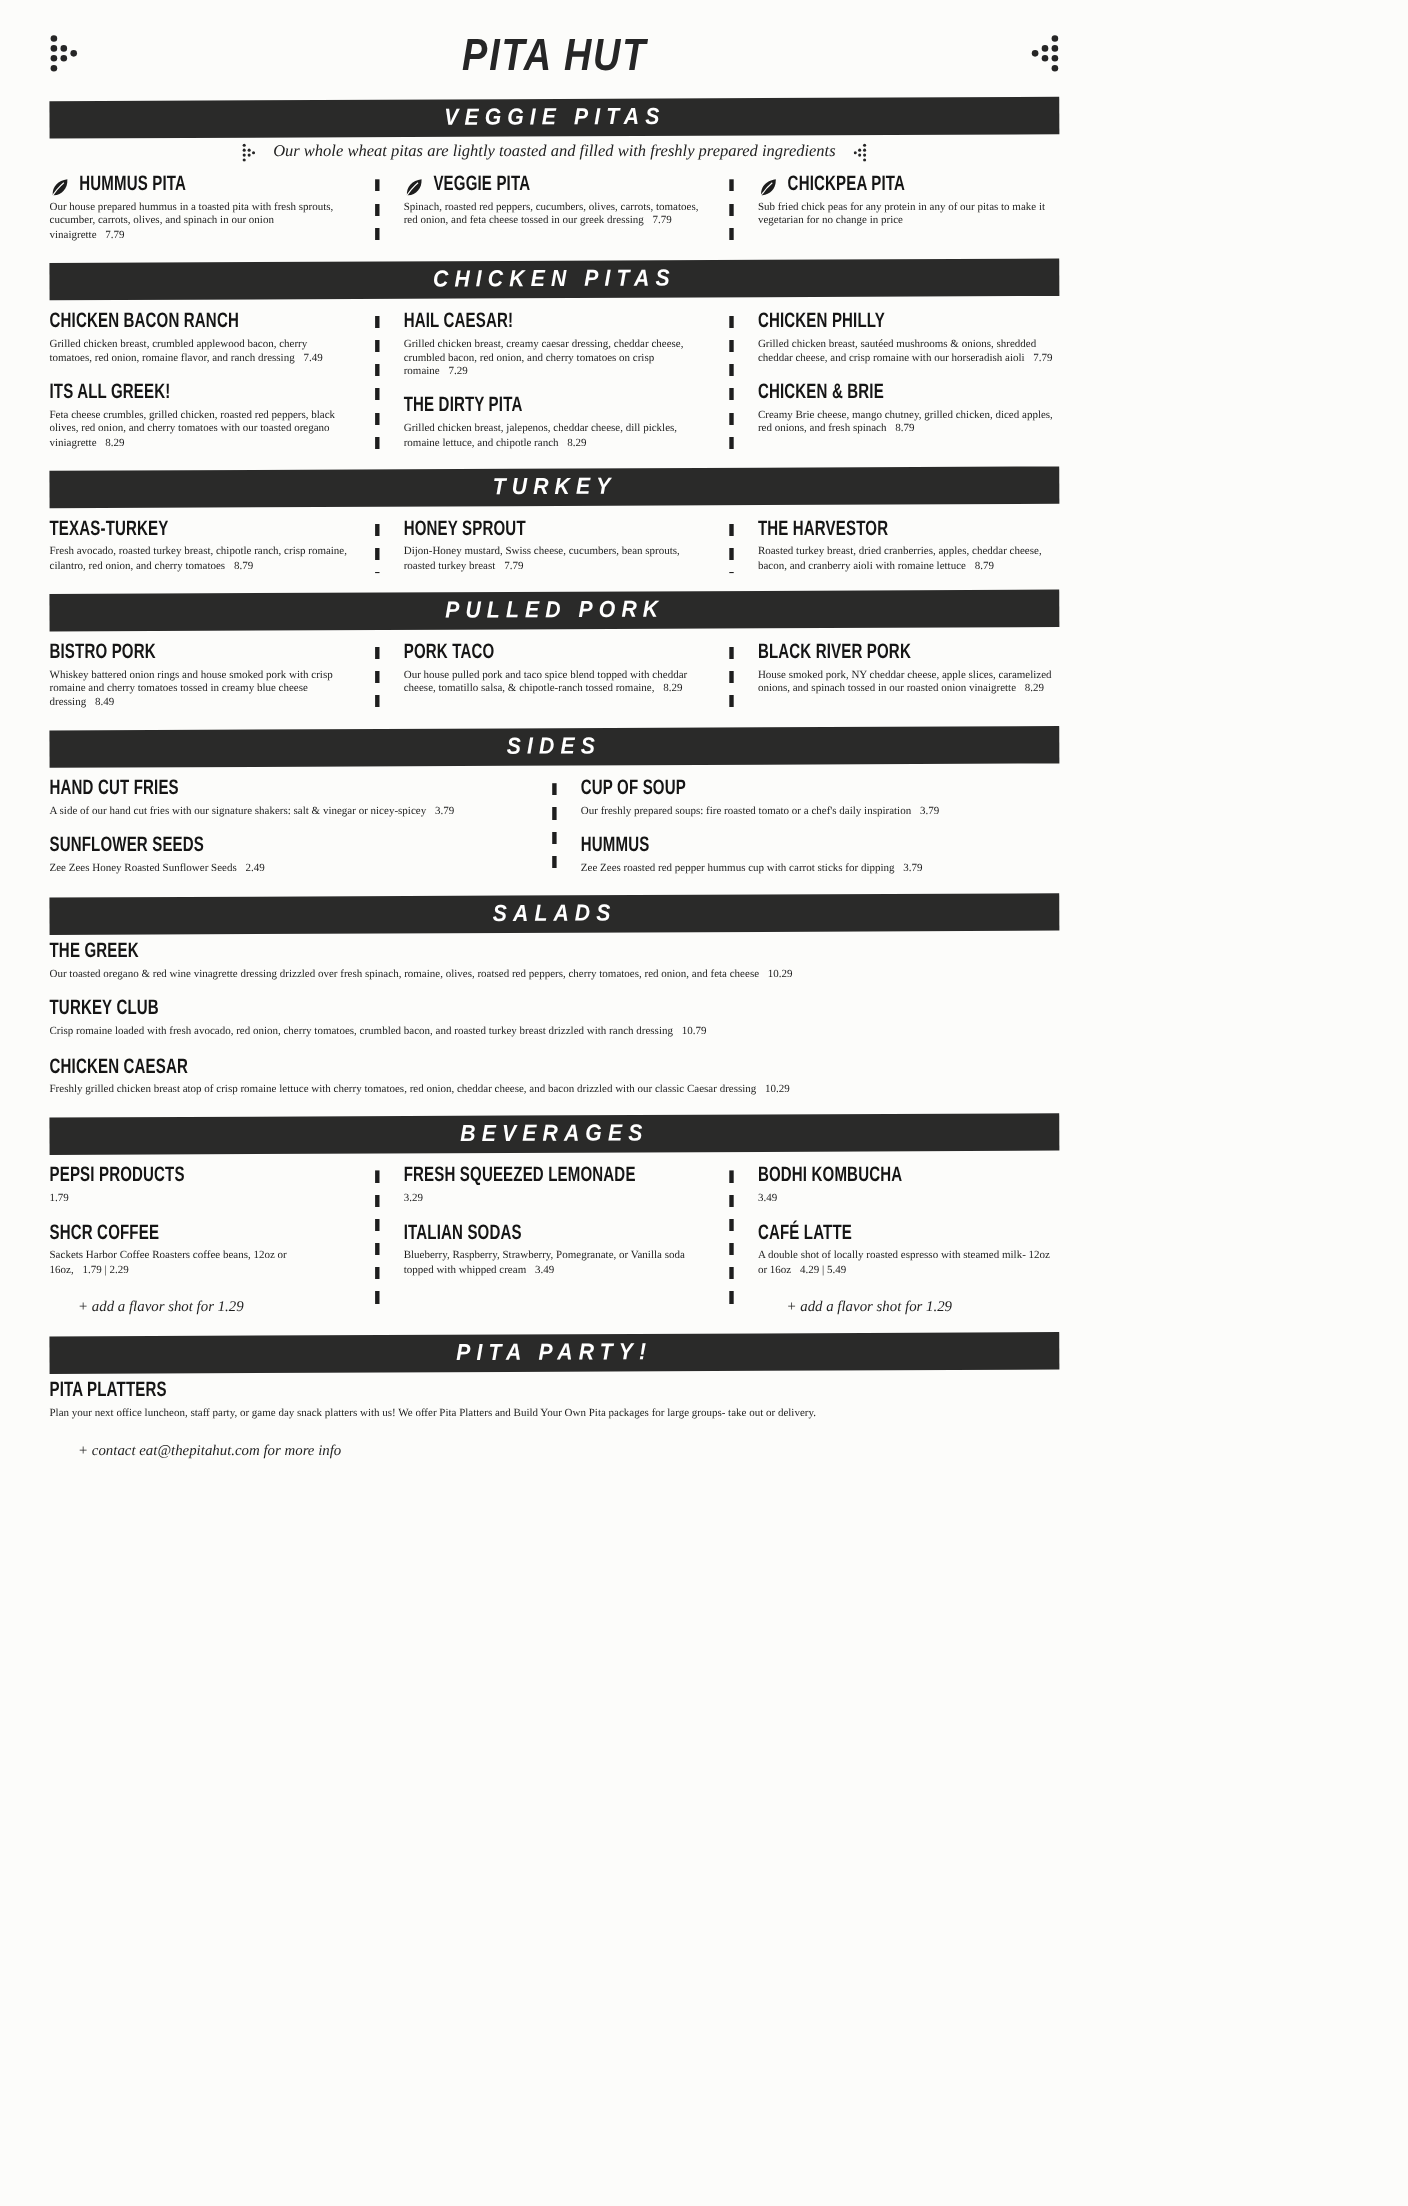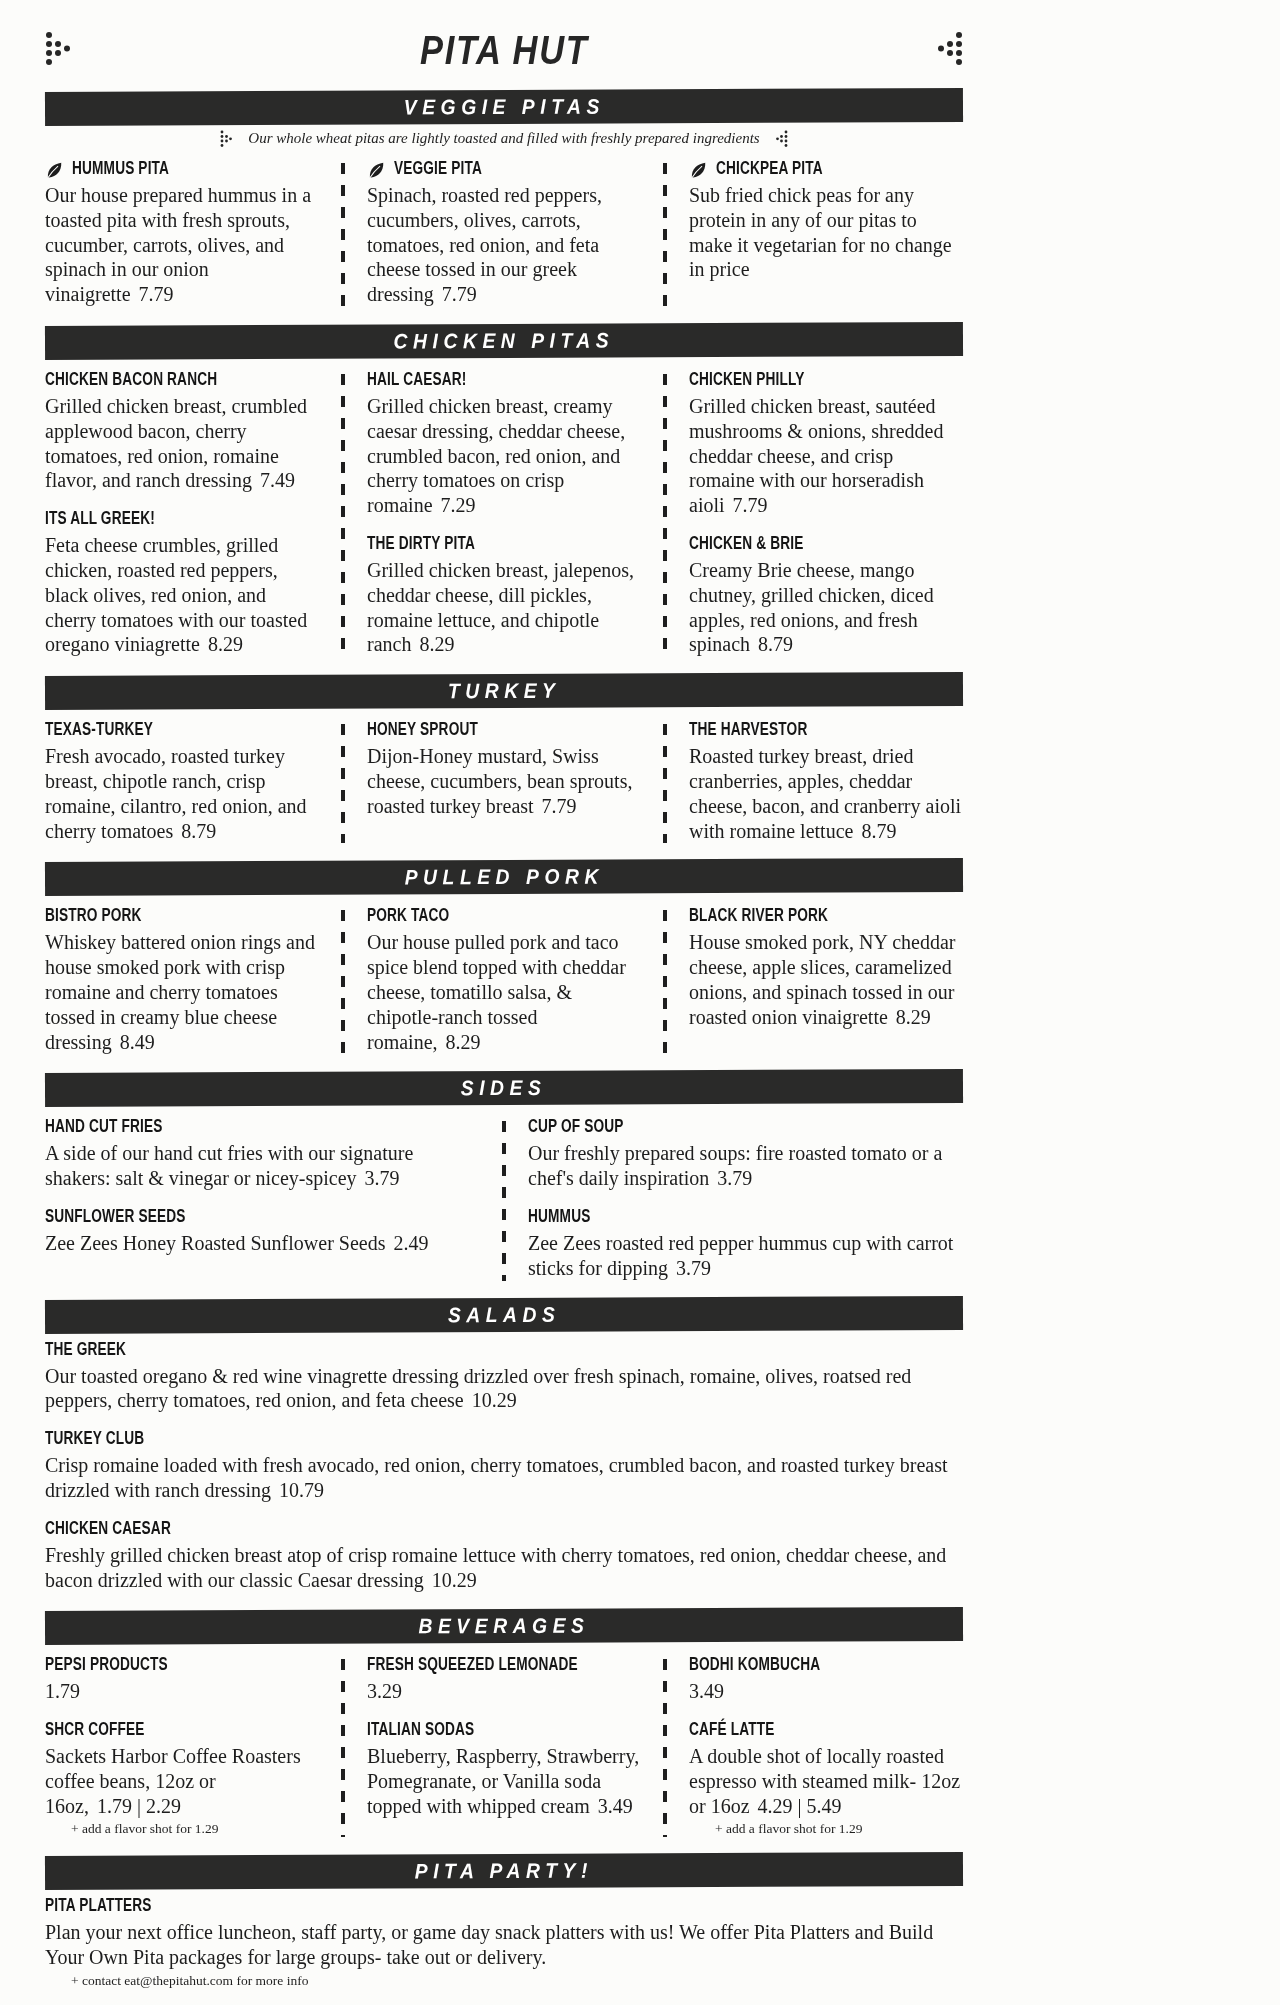--- a/index.html
+++ b/index.html
@@ -35,24 +35,24 @@
   .body2{display:grid;grid-template-columns:1fr 4px 1fr;column-gap:22px;padding-top:10px;}
   .body1{padding-top:6px;}
   .sep{width:4px;background:repeating-linear-gradient(180deg,#1e1e1e 0 11px,transparent 11px 22px);margin-top:6px;}
   .col{display:flex;flex-direction:column;gap:14px;min-width:0;}
   
   .item-head{display:flex;align-items:flex-end;gap:8px;height:22px;}
   .item-name{
     font-family:"Liberation Sans",sans-serif;font-weight:700;font-size:19px;letter-spacing:.2px;
     color:#151515;display:inline-block;transform:scaleX(.72);transform-origin:0 58%;white-space:nowrap;
   }
-  .item-desc{margin:4px 0 0;font-size:20px;line-height:1.24;color:#1d1d1d;}
+  .item-desc{margin:4px 0 0;font-size:10px;line-height:1.24;color:#1d1d1d;}
   .price{margin-left:8px;white-space:nowrap;}
   .item-desc .dt:empty + .price{margin-left:0;}
-  .note{margin:3px 0 0 26px;font-size:13.5px;color:#1f1f1f;}
+  .note{margin:19px 0 0 26px;font-style:italic;font-size:13.5px;color:#1f1f1f;}
   .leaf svg{display:block;transform:rotate(-6deg);}
 </style>
 </head>
 <body>
 
 <div class="page">
   <div class="content">
 
     <div class="title-row">
       <span class="orn">

